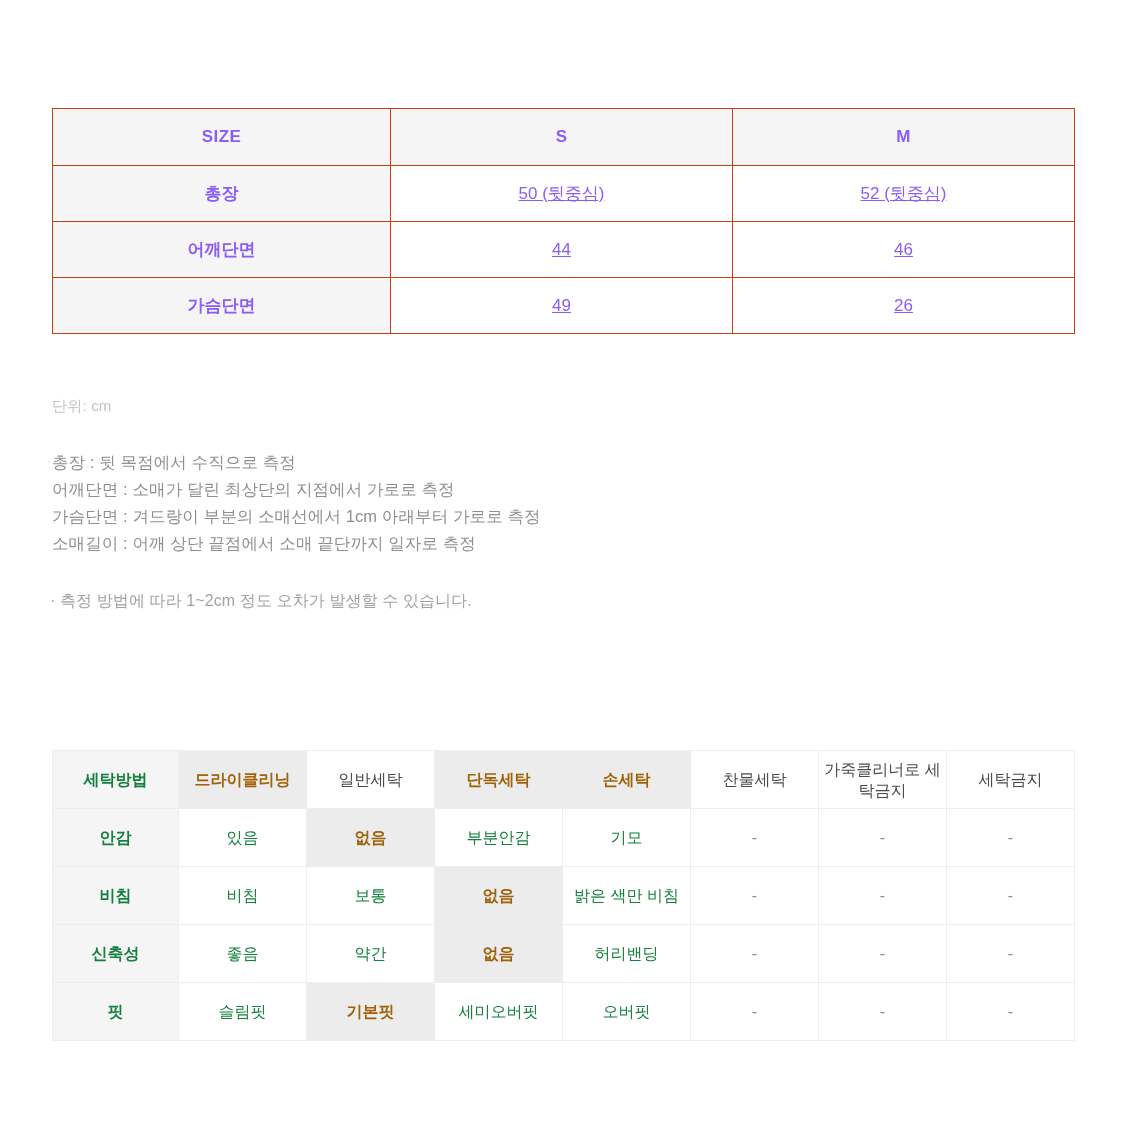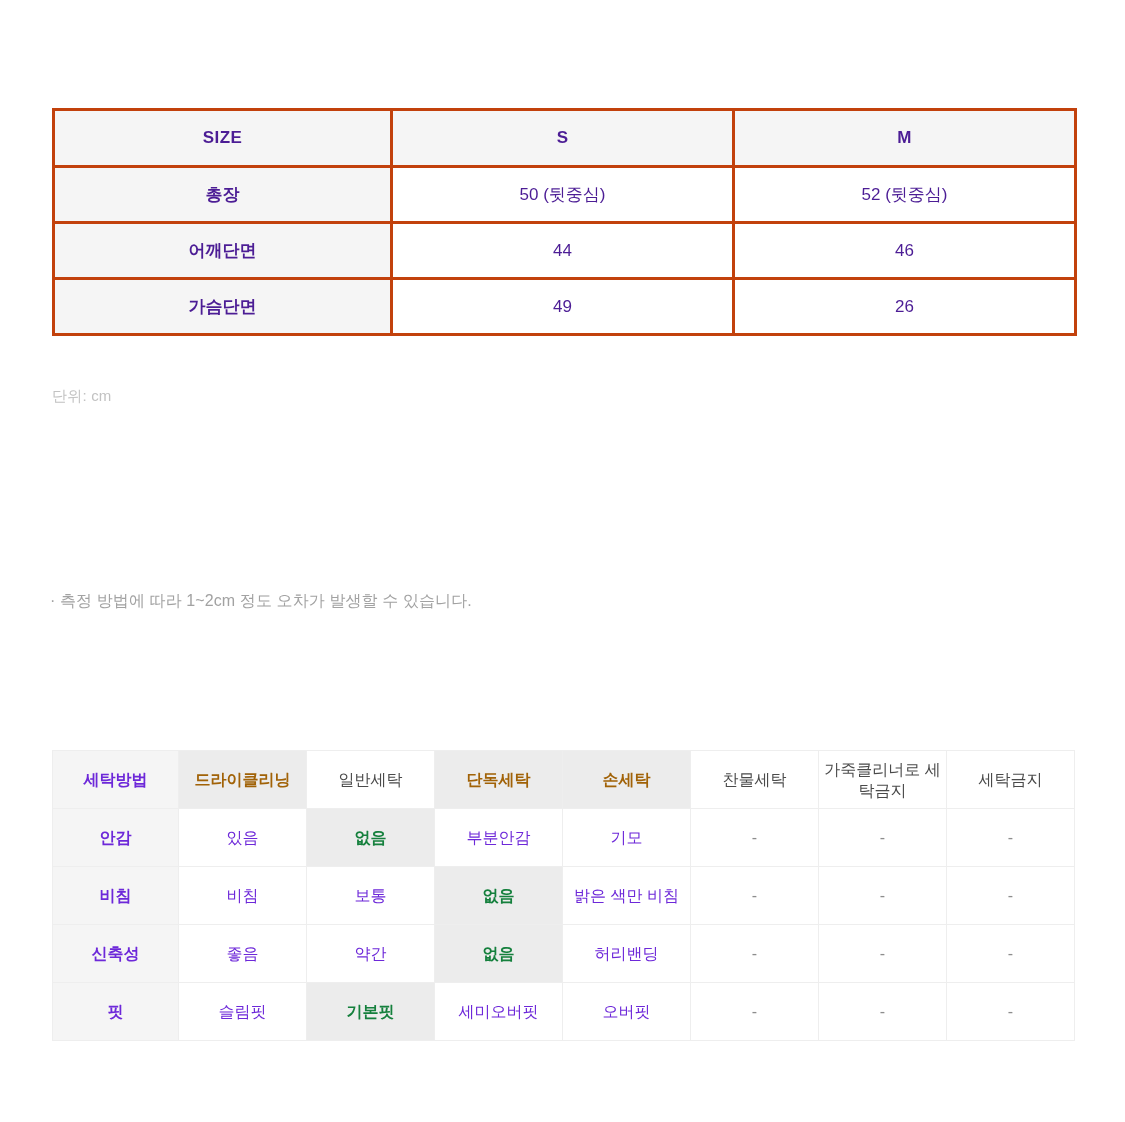--- a/index.html
+++ b/index.html
@@ -34,49 +34,50 @@
     width: 100%;
     border-collapse: collapse;
     table-layout: fixed;
     background: #ffffff;
   }
   table.size-table col.c-label { width: 338px; }
   table.size-table col.c-val   { width: 342px; }
 
   table.size-table th,
   table.size-table td {
-    border: 3px solid #c2410c;
+    border: 1px solid #c2410c;
     height: 56px;
     text-align: center;
     vertical-align: middle;
     font-size: 17px;
-    color: #4c1d95;
+    color: #8b5cf6;
     padding: 0 6px;
     box-sizing: border-box;
   }
   table.size-table thead th {
     background: #f5f5f5;
     font-weight: bold;
     height: 57px;
     letter-spacing: 0.4px;
   }
   table.size-table tbody th.row-label {
     background: #f5f5f5;
     font-weight: bold;
   }
   table.size-table tbody td.val {
     background: #ffffff;
     font-weight: normal;
+    text-decoration: underline;
   }
 
   
   .unit-note {
     position: absolute;
     left: 52px;
-    top: 387px;
+    top: 397px;
     font-size: 15px;
     color: #c2c2c2;
     letter-spacing: 0.2px;
   }
 
   
   .measure-desc {
     position: absolute;
     left: 52px;
     top: 449px;
@@ -121,37 +122,37 @@
   table.care-table col.cc6 { width: 128px; }
   table.care-table col.cc7 { width: 128px; }
 
   table.care-table th,
   table.care-table td {
     border: 1px solid #eeeeee;
     height: 58px;
     text-align: center;
     vertical-align: middle;
     font-size: 16px;
-    color: #6d28d9;
+    color: #15803d;
     padding: 0 4px;
     box-sizing: border-box;
     background: #ffffff;
     font-weight: normal;
     line-height: 21px;
   }
   
   table.care-table .col-head {
     background: #f5f5f5;
     font-weight: bold;
   }
   
   table.care-table .sel {
     background: #ececec;
     font-weight: bold;
-    color: #15803d;
+    color: #a16207;
   }
   
   table.care-table thead th.hd-sel {
     background: #ececec;
     font-weight: bold;
     color: #a16207;
   }
   table.care-table thead th.hd-plain {
     background: #ffffff;
     font-weight: normal;
@@ -195,20 +196,26 @@
           <th class="row-label">가슴단면</th>
           <td class="val">49</td>
           <td class="val">26</td>
         </tr>
       </tbody>
     </table>
   </div>
 
   <div class="unit-note">단위: cm</div>
 
+  <div class="measure-desc">
+    <div>총장 : 뒷 목점에서 수직으로 측정</div>
+    <div>어깨단면 : 소매가 달린 최상단의 지점에서 가로로 측정</div>
+    <div>가슴단면 : 겨드랑이 부분의 소매선에서 1cm 아래부터 가로로 측정</div>
+    <div>소매길이 : 어깨 상단 끝점에서 소매 끝단까지 일자로 측정</div>
+  </div>
 
   <div class="bullet-notes">
     <div>· 측정 방법에 따라 1~2cm 정도 오차가 발생할 수 있습니다.</div>
   </div>
 
   <div class="care-table-wrap">
     <table class="care-table">
       <colgroup>
         <col class="cc0">
           <col class="cc1">

